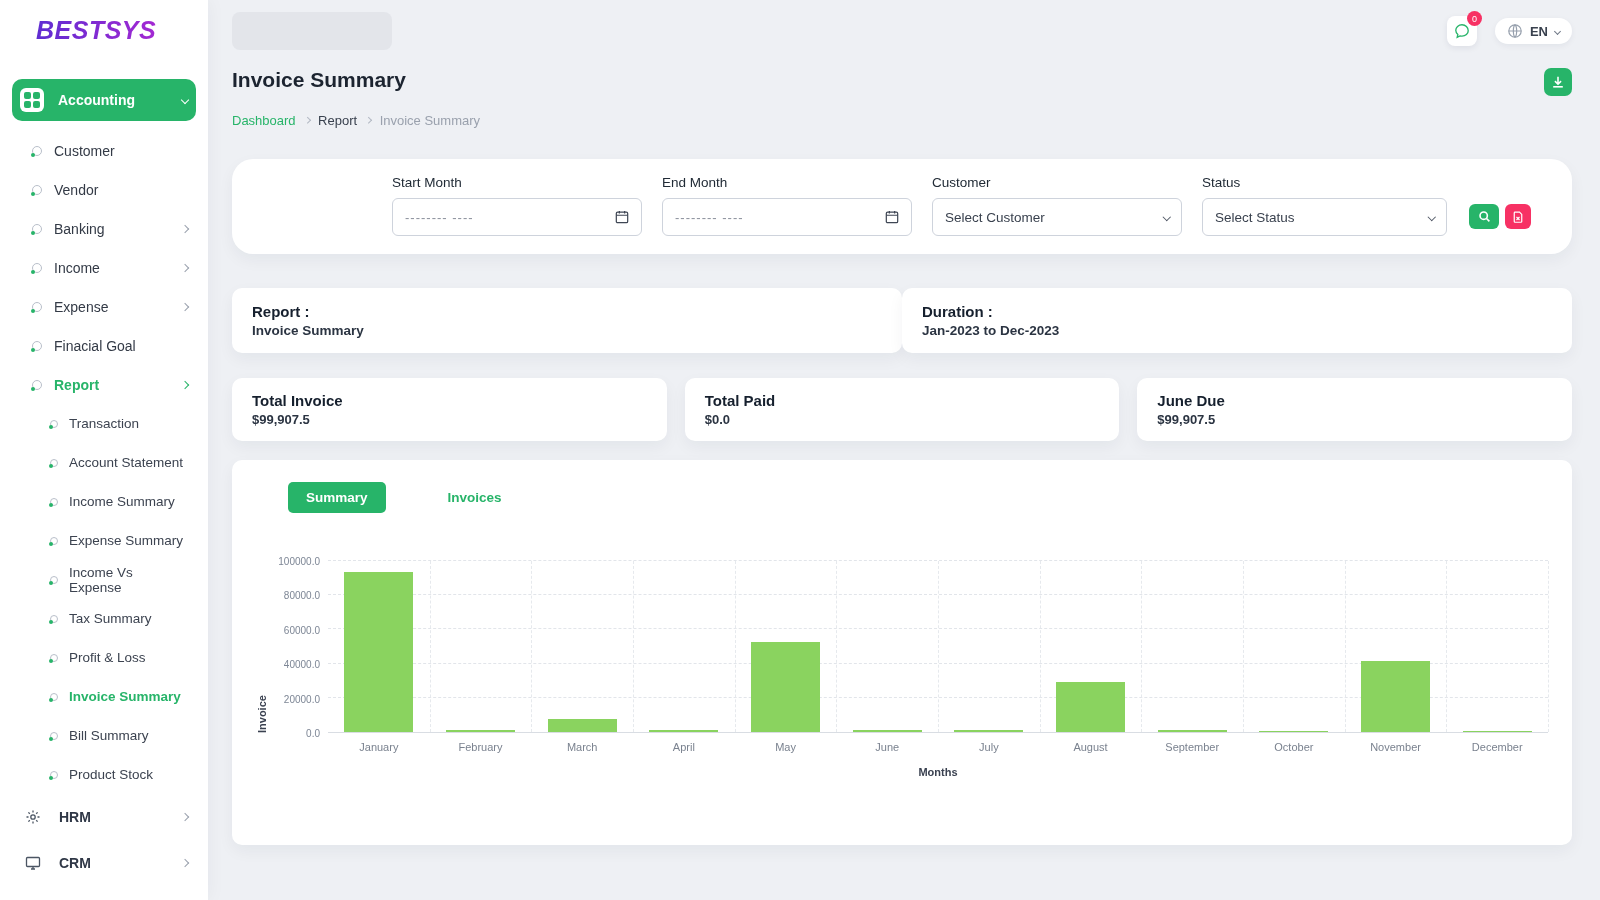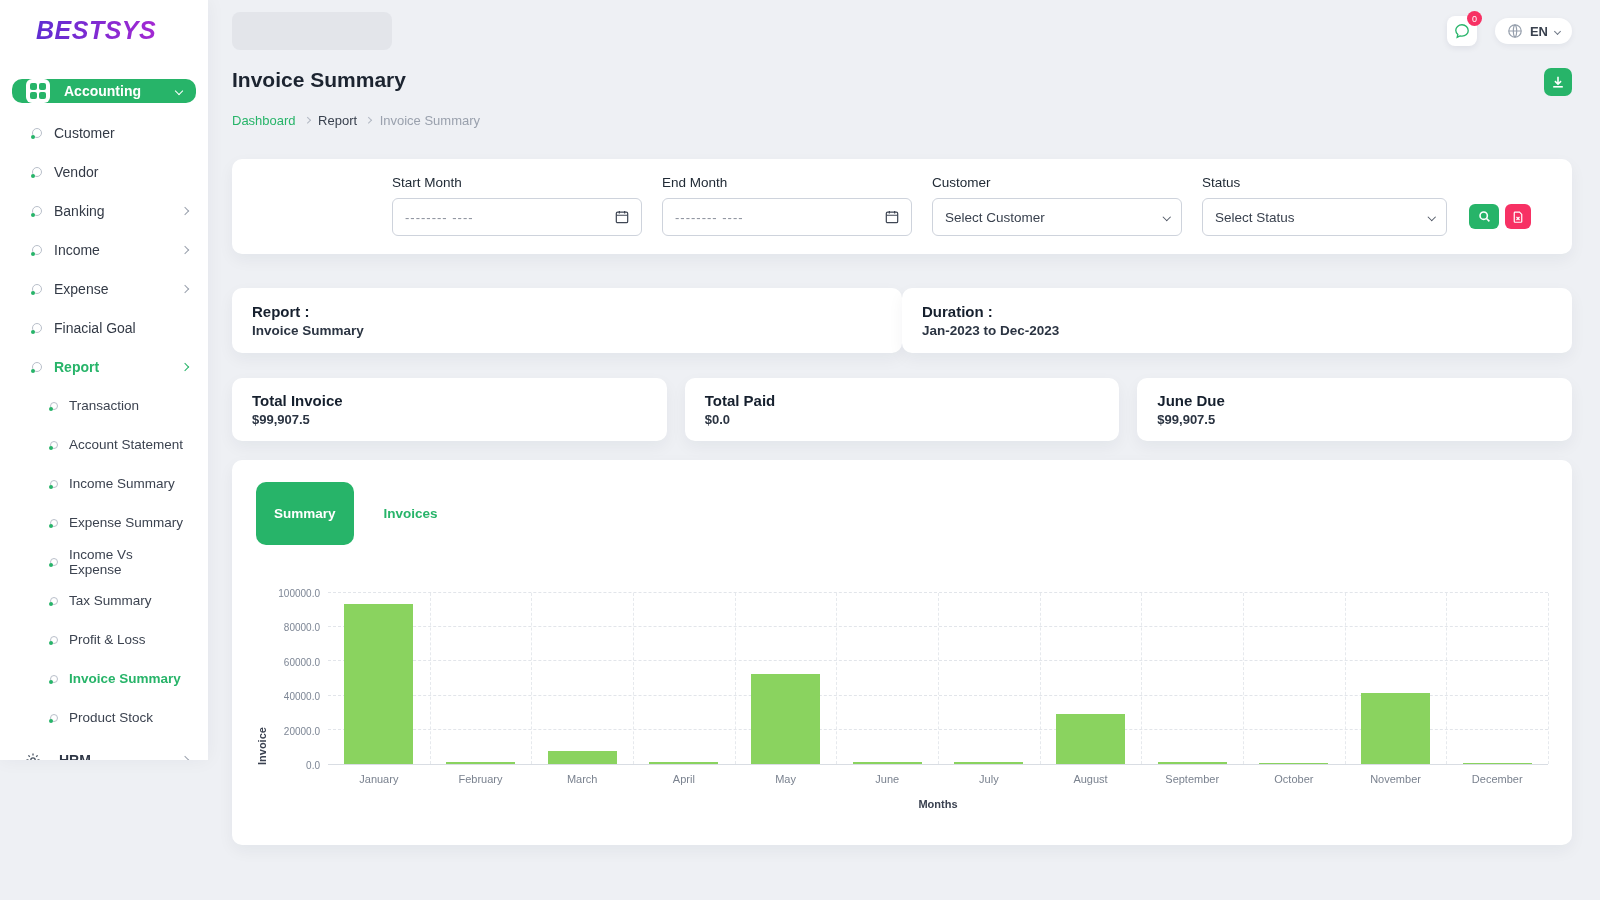--- a/index.html
+++ b/index.html
@@ -4,26 +4,26 @@
 <style>
   * { box-sizing: border-box; }
   html,body { width:1600px; height:900px; margin:0; overflow:hidden; }
   body {
     display:flex;
     font-family:"Liberation Sans", sans-serif;
     background:#eef0f4;
     color:#2e3542;
   }
   
-  .sidebar{ width:208px; flex-shrink:0; background:#fff; height:760px; overflow:hidden;
+  .sidebar{ width:208px; flex-shrink:0; background:#fff; height:900px; overflow:hidden;
             box-shadow:0 0 18px rgba(20,30,60,.05); display:flex; flex-direction:column; }
   .logo{ padding:16px 0 0 36px; font-size:25px; font-weight:800; font-style:italic; letter-spacing:.5px;
          background:linear-gradient(90deg,#4b2fd1,#c026d3); -webkit-background-clip:text; background-clip:text; color:transparent; }
   .module-btn{ margin:34px 12px 10px 12px; height:42px; border-radius:10px; background:#27b469; color:#fff;
-               display:flex; align-items:center; gap:14px; padding:0 14px; cursor:pointer; }
+               display:flex; align-items:center; gap:14px; padding:0 8px; cursor:pointer; }
   .module-icon{ width:24px; height:24px; background:#fff; border-radius:6px; display:grid;
                 grid-template-columns:7px 7px; grid-template-rows:7px 7px; gap:2px; place-content:center; }
   .module-icon i{ background:#27b469; border-radius:2px; }
   .module-btn .label{ font-size:14px; font-weight:700; }
   .chev{ display:inline-block; width:6px; height:6px; border-right:1.8px solid currentColor; border-bottom:1.8px solid currentColor; }
   .chev.r{ transform:rotate(-45deg); }
   .chev.d{ transform:rotate(45deg); }
   .ml-auto{ margin-left:auto; }
   .s-item{ height:39px; display:flex; align-items:center; gap:12px; padding:0 20px 0 32px;
            font-size:14px; color:#333a46; cursor:pointer; }
@@ -52,21 +52,21 @@
   .page-title{ font-size:21px; font-weight:700; color:#1c2430; }
   .breadcrumb{ margin-top:21px; display:flex; align-items:center; gap:9px; font-size:13px; }
   .breadcrumb a{ color:#27b469; text-decoration:none; cursor:pointer; }
   .breadcrumb .mid{ color:#39414e; cursor:pointer; }
   .breadcrumb .cur{ color:#9aa1ad; }
   .breadcrumb .chev{ width:4.5px; height:4.5px; color:#b3b9c4; }
   .icon-btn{ border:none; border-radius:7px; display:flex; align-items:center; justify-content:center; cursor:pointer; }
   .dl-btn{ width:28px; height:28px; background:#27b469; }
   .card{ background:#fff; border-radius:10px; box-shadow:0 6px 16px rgba(23,31,60,.05); }
   
-  .filter-card{ margin-top:31px; padding:16px 20px 18px 160px; display:flex; gap:20px; align-items:flex-end; }
+  .filter-card{ margin-top:31px; padding:16px 20px 18px 160px; display:flex; gap:20px; align-items:flex-end;border-radius:21px; }
   .field{ display:flex; flex-direction:column; gap:8px; }
   .field label{ font-size:13.5px; color:#212b36; }
   .control{ height:38px; width:250px; border:1px solid #ced3dc; border-radius:6px; background:#fff;
             display:flex; align-items:center; justify-content:space-between; padding:0 12px; cursor:pointer; }
   .control.status{ width:245px; }
   .control .ph{ font-size:13px; color:#8b919c; letter-spacing:1px; }
   .control .val{ font-size:13.5px; color:#39414e; }
   .control .chev{ width:5.5px; height:5.5px; color:#4a5260; }
   .filter-actions{ display:flex; gap:6px; margin-left:2px; margin-bottom:7px; }
   .btn-sm{ width:30px; height:25px; border:none; border-radius:6px; display:flex; align-items:center; justify-content:center; cursor:pointer; }
@@ -77,21 +77,21 @@
   .info-card{ flex:1; padding:15px 20px; }
   .info-card .t{ font-size:15px; font-weight:700; color:#16202e; }
   .info-card .v{ margin-top:3px; font-size:13.5px; font-weight:600; color:#2b3442; }
   .stats-row{ margin-top:25px; display:flex; gap:18px; }
   .stat-card{ flex:1; padding:14px 20px; }
   .stat-card .t{ font-size:15px; font-weight:700; color:#16202e; }
   .stat-card .v{ margin-top:3px; font-size:13px; font-weight:600; color:#2b3442; }
   
   .chart-card{ margin-top:19px; padding:22px 24px; height:385px; }
   .tabs{ display:flex; gap:12px; }
-  .tab{ font-size:13.5px; font-weight:700; padding:24px 18px; border-radius:10px; cursor:pointer; }
+  .tab{ font-size:13.5px; font-weight:700; padding:8px 18px; border-radius:5px; cursor:pointer;margin-left:32px; }
   .tab.on{ background:#27b469; color:#fff; }
   .tab.off{ color:#27b469; background:transparent; }
   .chart{ display:flex; margin-top:48px; }
   .y-title{ height:172px; display:flex; align-items:center; writing-mode:vertical-rl; transform:rotate(180deg);
             font-size:11px; font-weight:700; color:#3a4150; }
   .y-labels{ width:60px; position:relative; height:172px; }
   .ytick{ position:absolute; right:8px; transform:translateY(50%); font-size:10px; color:#7d8695; white-space:nowrap; }
   .plot-col{ flex:1; min-width:0; }
   .plot{ position:relative; height:172px; border-bottom:1px solid #d9dde3; }
   .gridlayer{ position:absolute; inset:0; }
@@ -179,20 +179,24 @@
       <span class="ring"></span>
       <span>Tax Summary</span>
     </div>
     <div class="s-item sub">
       <span class="ring"></span>
       <span>Profit &amp; Loss</span>
     </div>
     <div class="s-item sub active">
       <span class="ring"></span>
       <span>Invoice Summary</span>
+    </div>
+    <div class="s-item sub">
+      <span class="ring"></span>
+      <span>Bill Summary</span>
     </div>
     <div class="s-item sub">
       <span class="ring"></span>
       <span>Product Stock</span>
     </div>
 
     <div class="mod-row">
       <svg width="16" height="16" viewBox="0 0 16 16" fill="none" stroke="#4b5563" stroke-width="1.3">
           <circle cx="8" cy="8" r="2.2"></circle>
           <path d="M8 1.5v2M8 12.5v2M1.5 8h2M12.5 8h2M3.4 3.4l1.4 1.4M11.2 11.2l1.4 1.4M12.6 3.4l-1.4 1.4M4.8 11.2l-1.4 1.4"></path>

